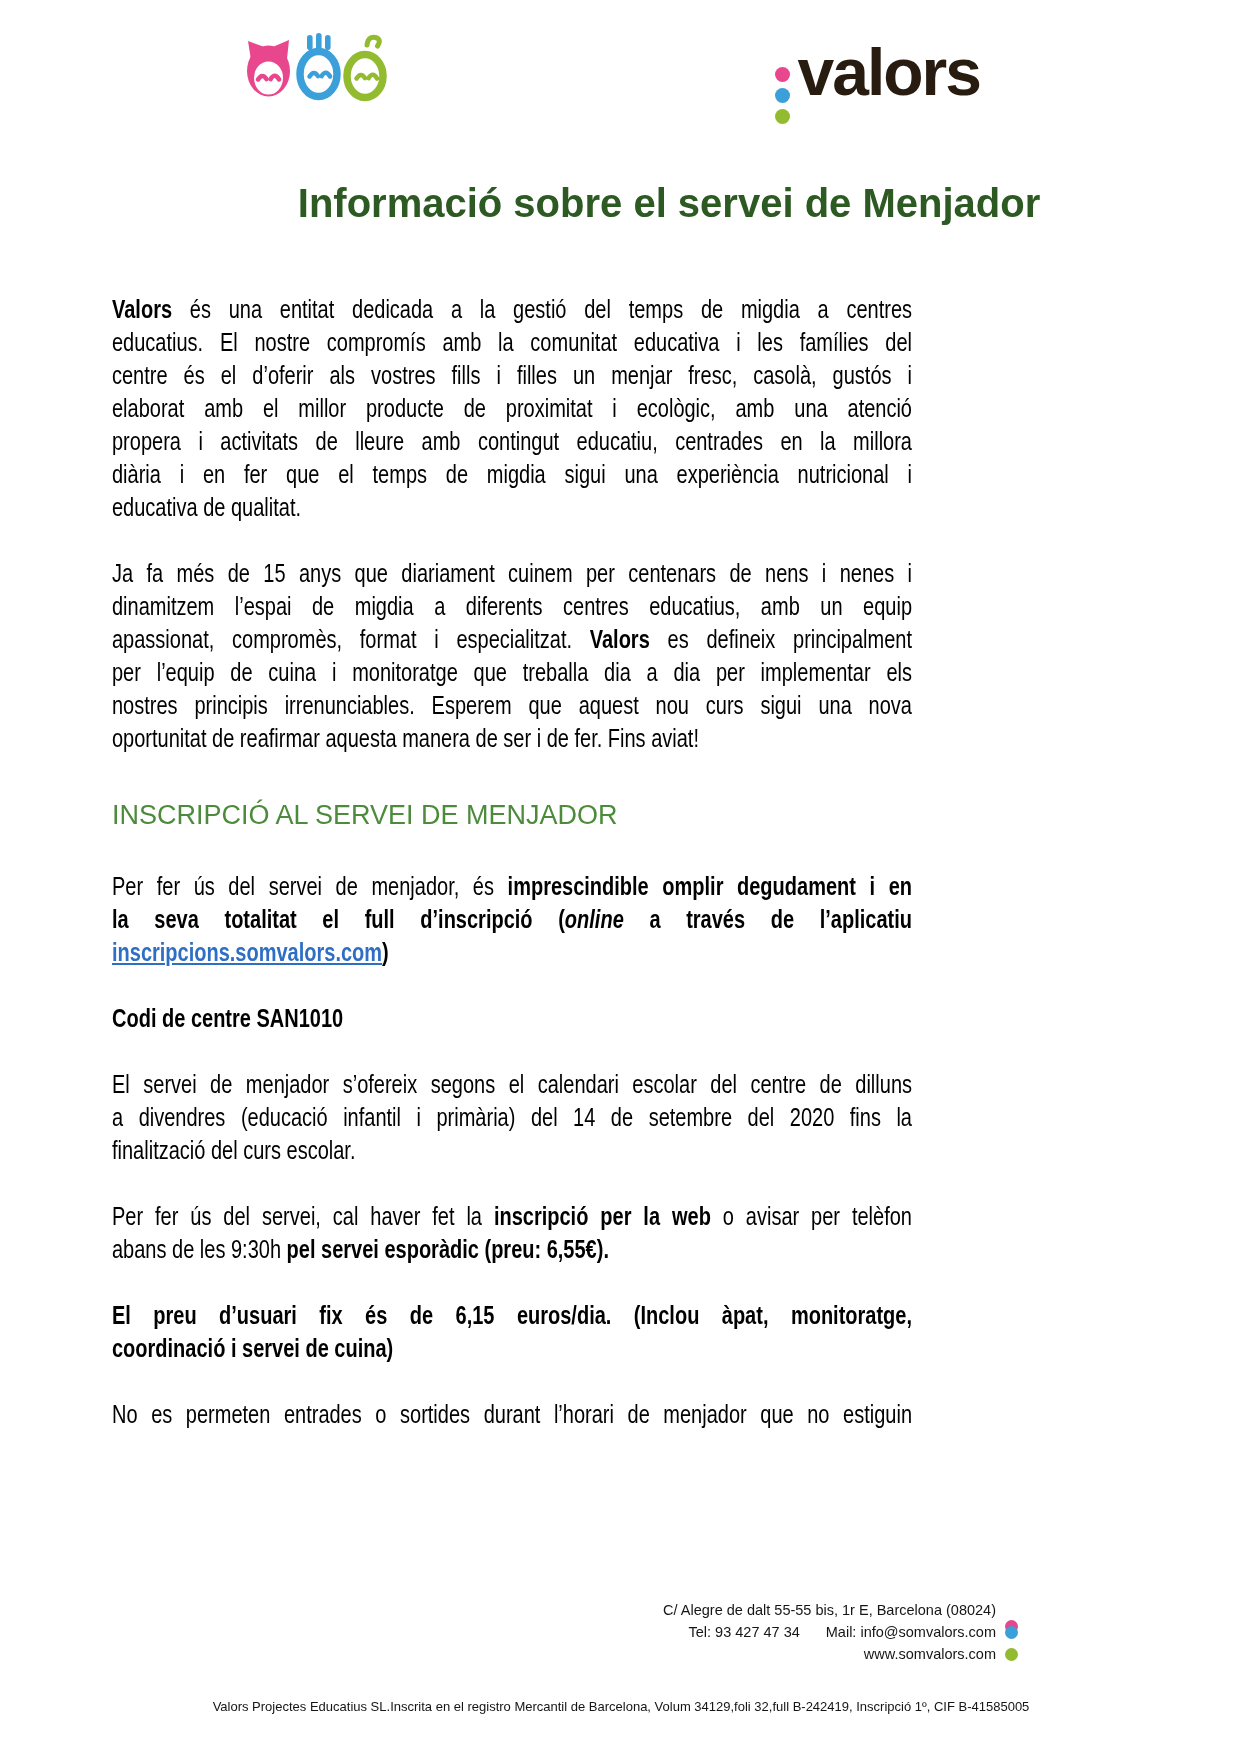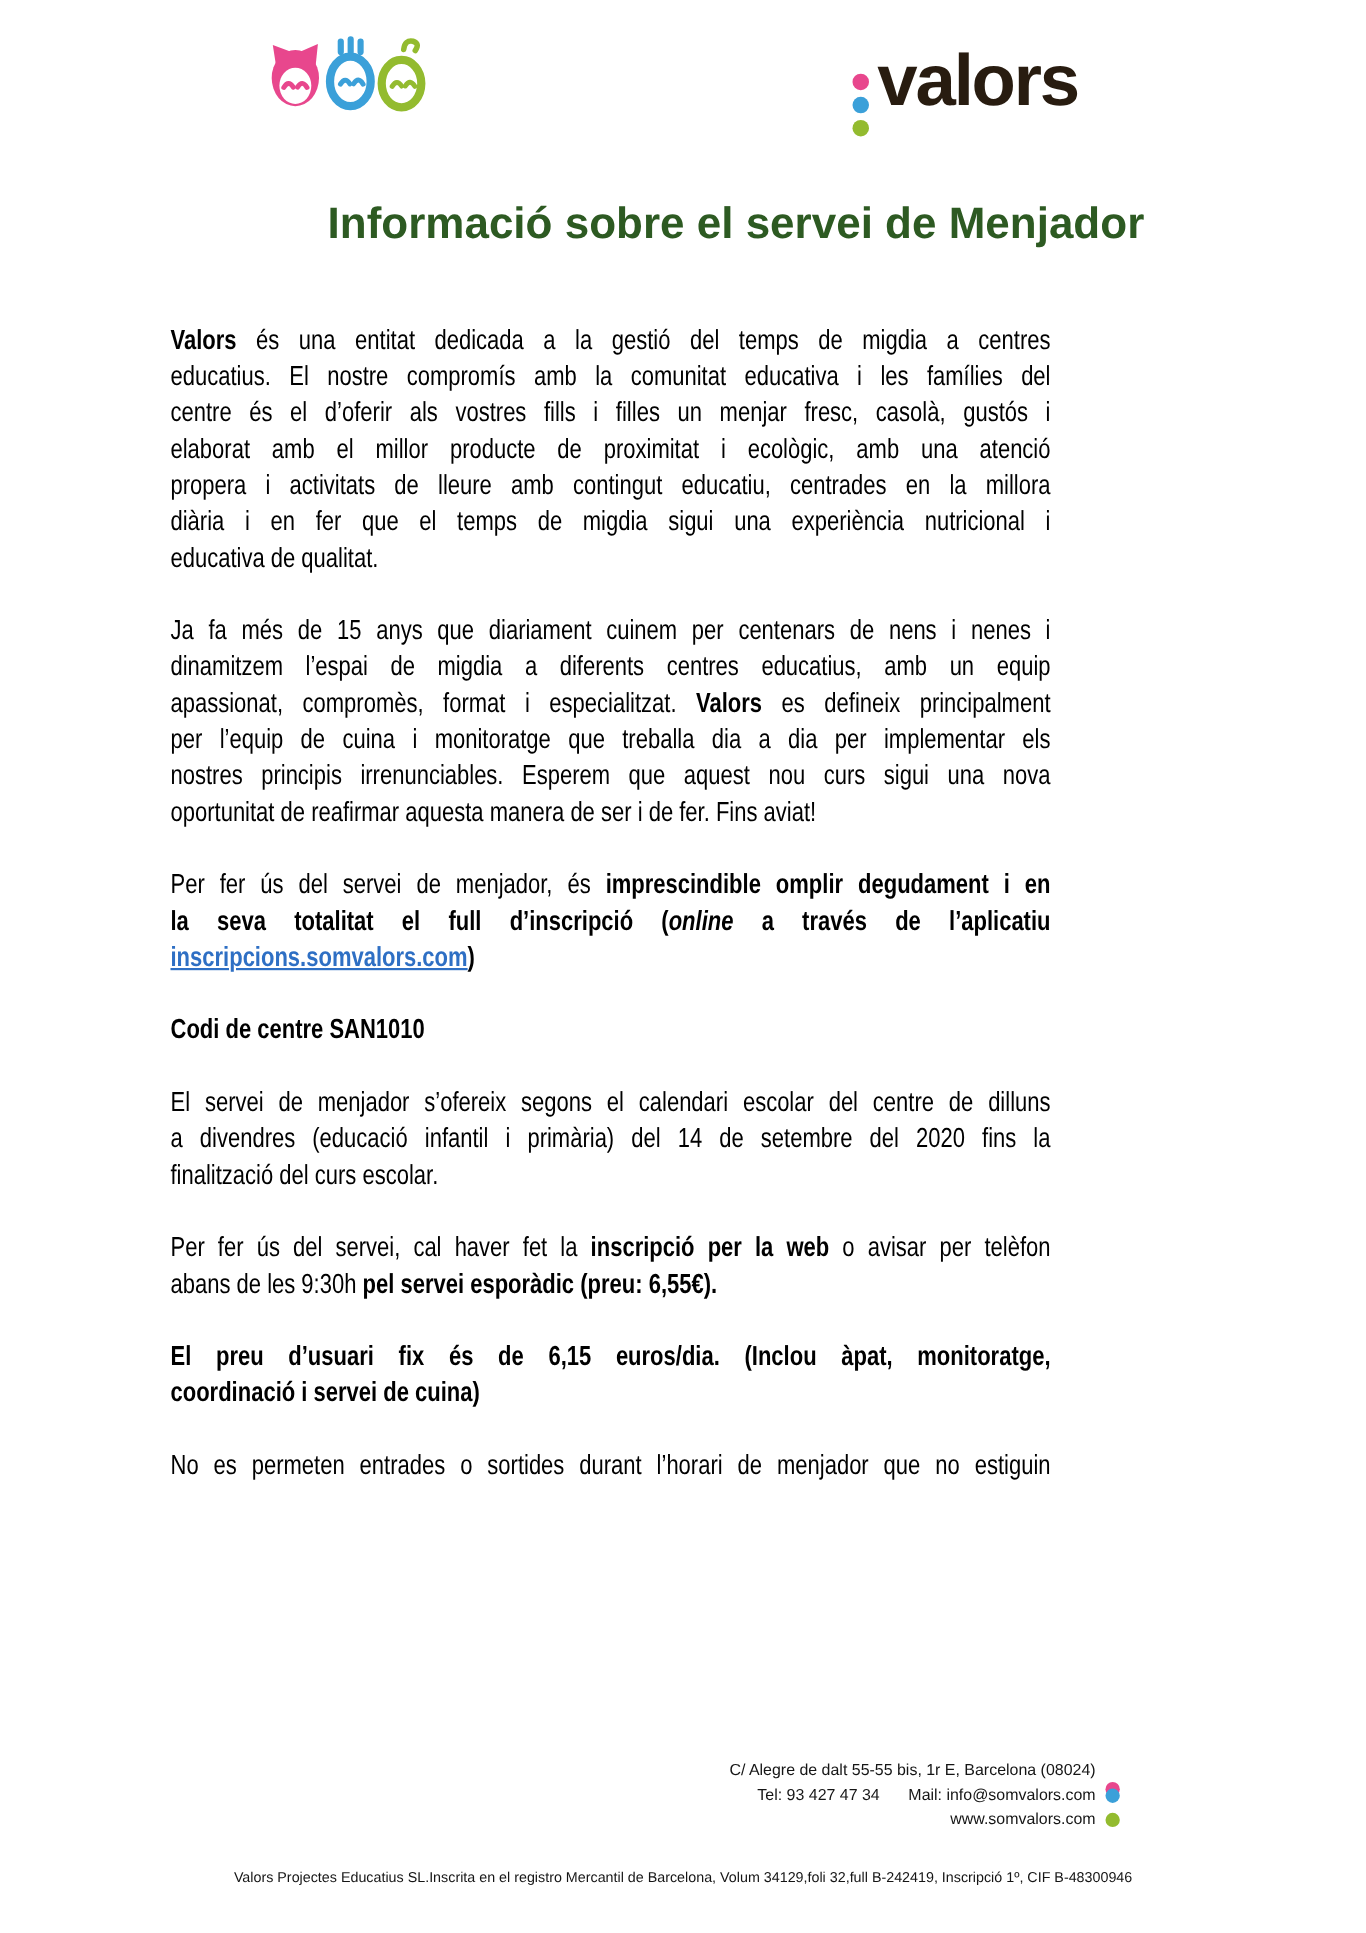--- a/index.html
+++ b/index.html
@@ -16,21 +16,21 @@
   .bdot.p{background:var(--pink,#e8478d);}
   .bdot.b{background:var(--blue,#3ba0d9);}
   .bdot.g{background:var(--green,#93bb2f);}
   .brand-text{font-size:66px;line-height:1;font-weight:bold;color:var(--logo-dark,#281c10);letter-spacing:-2px;}
   
   .doc-title{
     margin-top:73px;width:1242px;text-align:center;
     font-size:40px;line-height:40px;font-weight:bold;color:var(--title-green,#2d5a22);
   }
   
-  .content{margin-left:107px;width:1000px;}
+  .content{margin-left:64px;width:1000px;}
   .cond{width:1000px;transform:scaleX(0.8);transform-origin:top left;}
   .p{margin-top:33px;font-size:25px;line-height:33px;}
   .p.first{margin-top:70px;}
   .line{text-align:left;}
   .line.jl{text-align:justify;text-align-last:justify;}
   .sb{font-weight:bold;}
   .si{font-style:italic;}
   a.lnk{color:var(--link-blue,#2e6fc4);text-decoration:underline;font-weight:bold;cursor:pointer;}
   .h2{margin:44px 0 38px 0;font-size:27px;line-height:33px;font-weight:400;color:var(--heading-green,#4c8b3b);}
   
@@ -94,20 +94,21 @@
         <div class="line"><span>educativa de qualitat.</span></div>
       </div>
       <div class="p cond">
         <div class="line jl"><span>Ja fa més de 15 anys que diariament cuinem per centenars de nens i nenes i</span></div>
         <div class="line jl"><span>dinamitzem l’espai de migdia a diferents centres educatius, amb un equip</span></div>
         <div class="line jl"><span>apassionat, compromès, format i especialitzat. </span><span class="sb">Valors</span><span> es defineix principalment</span></div>
         <div class="line jl"><span>per l’equip de cuina i monitoratge que treballa dia a dia per implementar els</span></div>
         <div class="line jl"><span>nostres principis irrenunciables. Esperem que aquest nou curs sigui una nova</span></div>
         <div class="line"><span>oportunitat de reafirmar aquesta manera de ser i de fer. Fins aviat!</span></div>
       </div>
+      <div class="h2">INSCRIPCIÓ AL SERVEI DE MENJADOR</div>
       <div class="p cond">
         <div class="line jl"><span>Per fer ús del servei de menjador, és </span><span class="sb">imprescindible omplir degudament i en</span></div>
         <div class="line jl"><span class="sb">la seva totalitat el full d’inscripció (</span><span class="sb si">online</span><span class="sb"> a través de l’aplicatiu</span></div>
         <div class="line"><a class="sb lnk">inscripcions.somvalors.com</a><span class="sb">)</span></div>
       </div>
       <div class="p cond">
         <div class="line"><span class="sb">Codi de centre SAN1010</span></div>
       </div>
       <div class="p cond">
         <div class="line jl"><span>El servei de menjador s’ofereix segons el calendari escolar del centre de dilluns</span></div>
@@ -137,15 +138,15 @@
         <span class="gap"></span>
       <span>Mail: info@somvalors.com</span>
       <span class="cdot b"></span>
     </div>
     <div class="crow">
       <span>www.somvalors.com</span>
       <span class="cdot g"></span>
     </div>
   </div>
 
-  <div class="legal">Valors Projectes Educatius SL.Inscrita en el registro Mercantil de Barcelona, Volum 34129,foli 32,full B-242419, Inscripció 1º, CIF B-48300946</div>
+  <div class="legal">Valors Projectes Educatius SL.Inscrita en el registro Mercantil de Barcelona, Volum 34129,foli 32,full B-242419, Inscripció 1º, CIF B-41585005</div>
 
 </div>
 
 </body></html>

